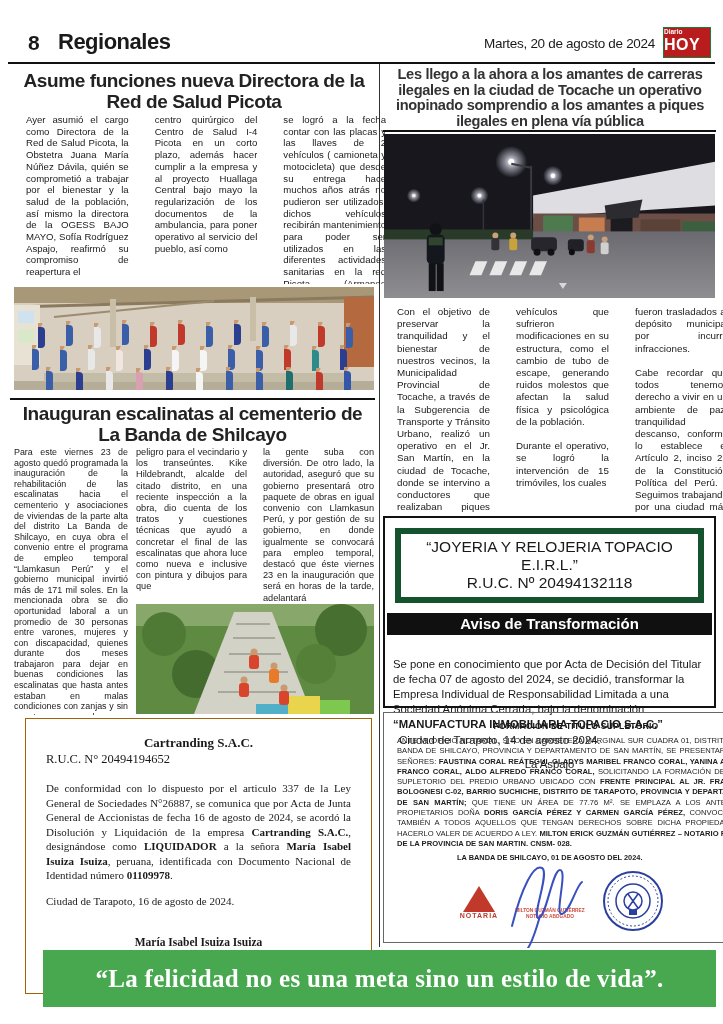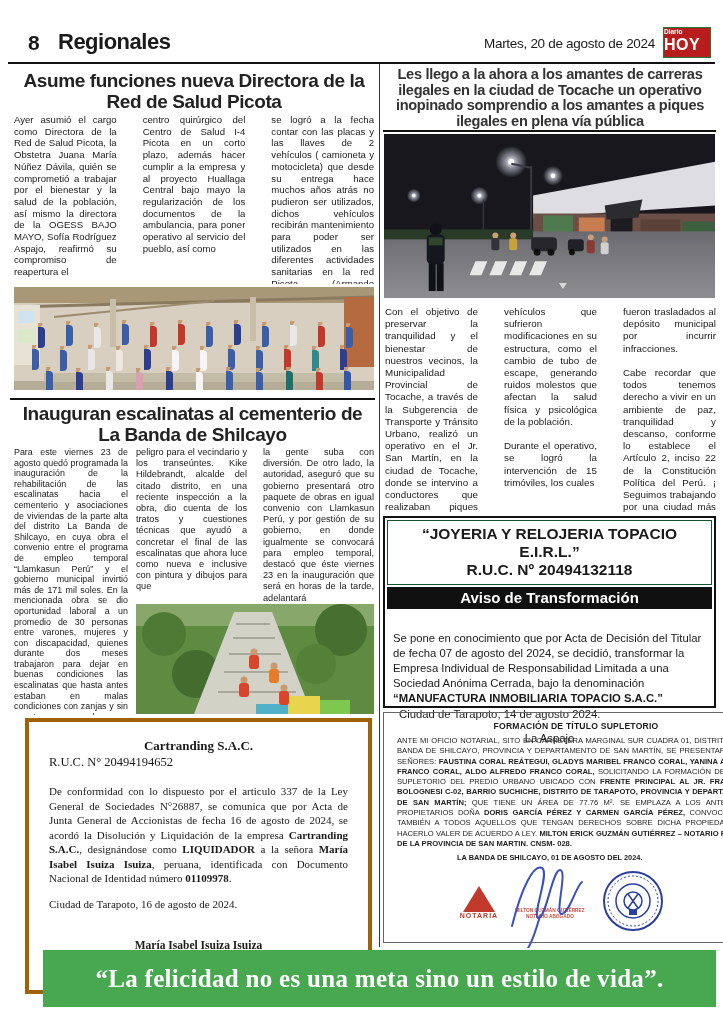--- a/index.html
+++ b/index.html
@@ -10,21 +10,21 @@
   .hdr-num { position:absolute; left:28px; top:31px; font-size:21px; font-weight:bold; }
   .hdr-section { position:absolute; left:58px; top:29px; font-size:22px; font-weight:bold; letter-spacing:-0.5px; }
   .hdr-date { position:absolute; right:68px; top:36px; font-size:13.5px; letter-spacing:-0.3px; }
   .hdr-logo { position:absolute; right:12px; top:27px; width:48px; height:31px; background:#b91c1c; border:1px solid #1e7a36; text-align:left; color:#fff; }
   .hdr-logo .lt { display:block; font-size:6.5px; font-weight:bold; line-height:8px; }
   .hdr-logo .lm { display:block; font-size:16px; font-weight:bold; line-height:18px; letter-spacing:0.5px; }
   .rule-h { position:absolute; background:#111; }
   .rule-v { position:absolute; background:#333; width:1px; }
 
   
-  .cols { display:flex; gap:26px; }
+  .cols { display:flex; gap:26px;margin-left:12px; }
   .col { text-align:justify; overflow:hidden; white-space:pre-line; hyphens:auto; }
   .a-title { position:absolute; text-align:center; font-weight:bold; color:#222; }
 
   
   .a1-title { left:14px; top:70px; width:360px; font-size:19px; line-height:21px; letter-spacing:-0.4px; }
   .a1-cols { position:absolute; left:14px; top:114px; width:360px; height:170px; }
   .a1-cols .col { width:114px; height:170px; font-size:9.6px; line-height:11.7px; }
   .photo1 { position:absolute; left:14px; top:287px; width:360px; height:103px; }
 
   
@@ -39,28 +39,28 @@
 
   
   .a3-title { left:385px; top:67px; width:330px; font-size:14.6px; line-height:15.5px; letter-spacing:-0.3px; color:#333; }
   .rule-a3 { left:383px; top:130px; width:333px; height:2px; }
   .photo3 { position:absolute; left:383px; top:134px; width:333px; height:164px; }
   .a3-cols { position:absolute; left:385px; top:306px; width:331px; height:208px; }
   .a3-cols .col { width:105px; height:208px; font-size:9.8px; line-height:12.2px; }
 
   
   .aviso { position:absolute; left:383px; top:516px; width:333px; height:192px; border:2px solid #111; background:#fff; }
-  .aviso-title { border:1px solid #14532d; margin:2px; padding:4px 2px 5px; text-align:center; font-weight:bold; font-size:15.5px; line-height:18px; }
+  .aviso-title { border:6px solid #14532d; margin:10px; padding:4px 2px 5px; text-align:center; font-weight:normal; font-size:15.5px; line-height:18px; }
   .aviso-bar { margin:0 2px; background:#101010; color:#fff; text-align:center; font-weight:bold; font-size:15px; line-height:22px; }
   .aviso-body { margin:22px 8px 0; text-align:left; font-size:11.3px; line-height:15px; }
   .aviso-city { margin:2px 14px 0; text-align:left; font-size:11.3px; }
   .aviso-sig { margin-top:12px; text-align:center; font-size:11.3px; }
 
   
-  .cart { position:absolute; left:25px; top:718px; width:347px; height:276px; border:4px solid #a16207; font-family:"Liberation Serif", serif; padding:16px 20px 0; }
+  .cart { position:absolute; left:25px; top:718px; width:347px; height:276px; border:1px solid #a16207; font-family:"Liberation Serif", serif; padding:16px 20px 0; }
   .cart-title { text-align:center; font-weight:bold; font-size:13px; line-height:16px; }
   .cart-ruc { font-size:12.5px; font-weight:normal; line-height:16px; }
   .cart-body { margin-top:14px; text-align:justify; font-size:11px; line-height:14.5px; }
   .cart-city { margin-top:12px; font-size:11px; }
   .cart-sig { margin-top:28px; text-align:center; font-weight:bold; font-size:11.5px; line-height:15px; }
 
   
   .legal { position:absolute; left:383px; top:712px; width:386px; height:231px; border:1px solid #666; padding:8px 13px 0; }
   .legal-title { text-align:center; font-weight:bold; font-size:8.6px; letter-spacing:0.2px; }
   .legal-body { margin-top:5px; text-align:justify; font-size:7.6px; line-height:10.3px; color:#222; }

